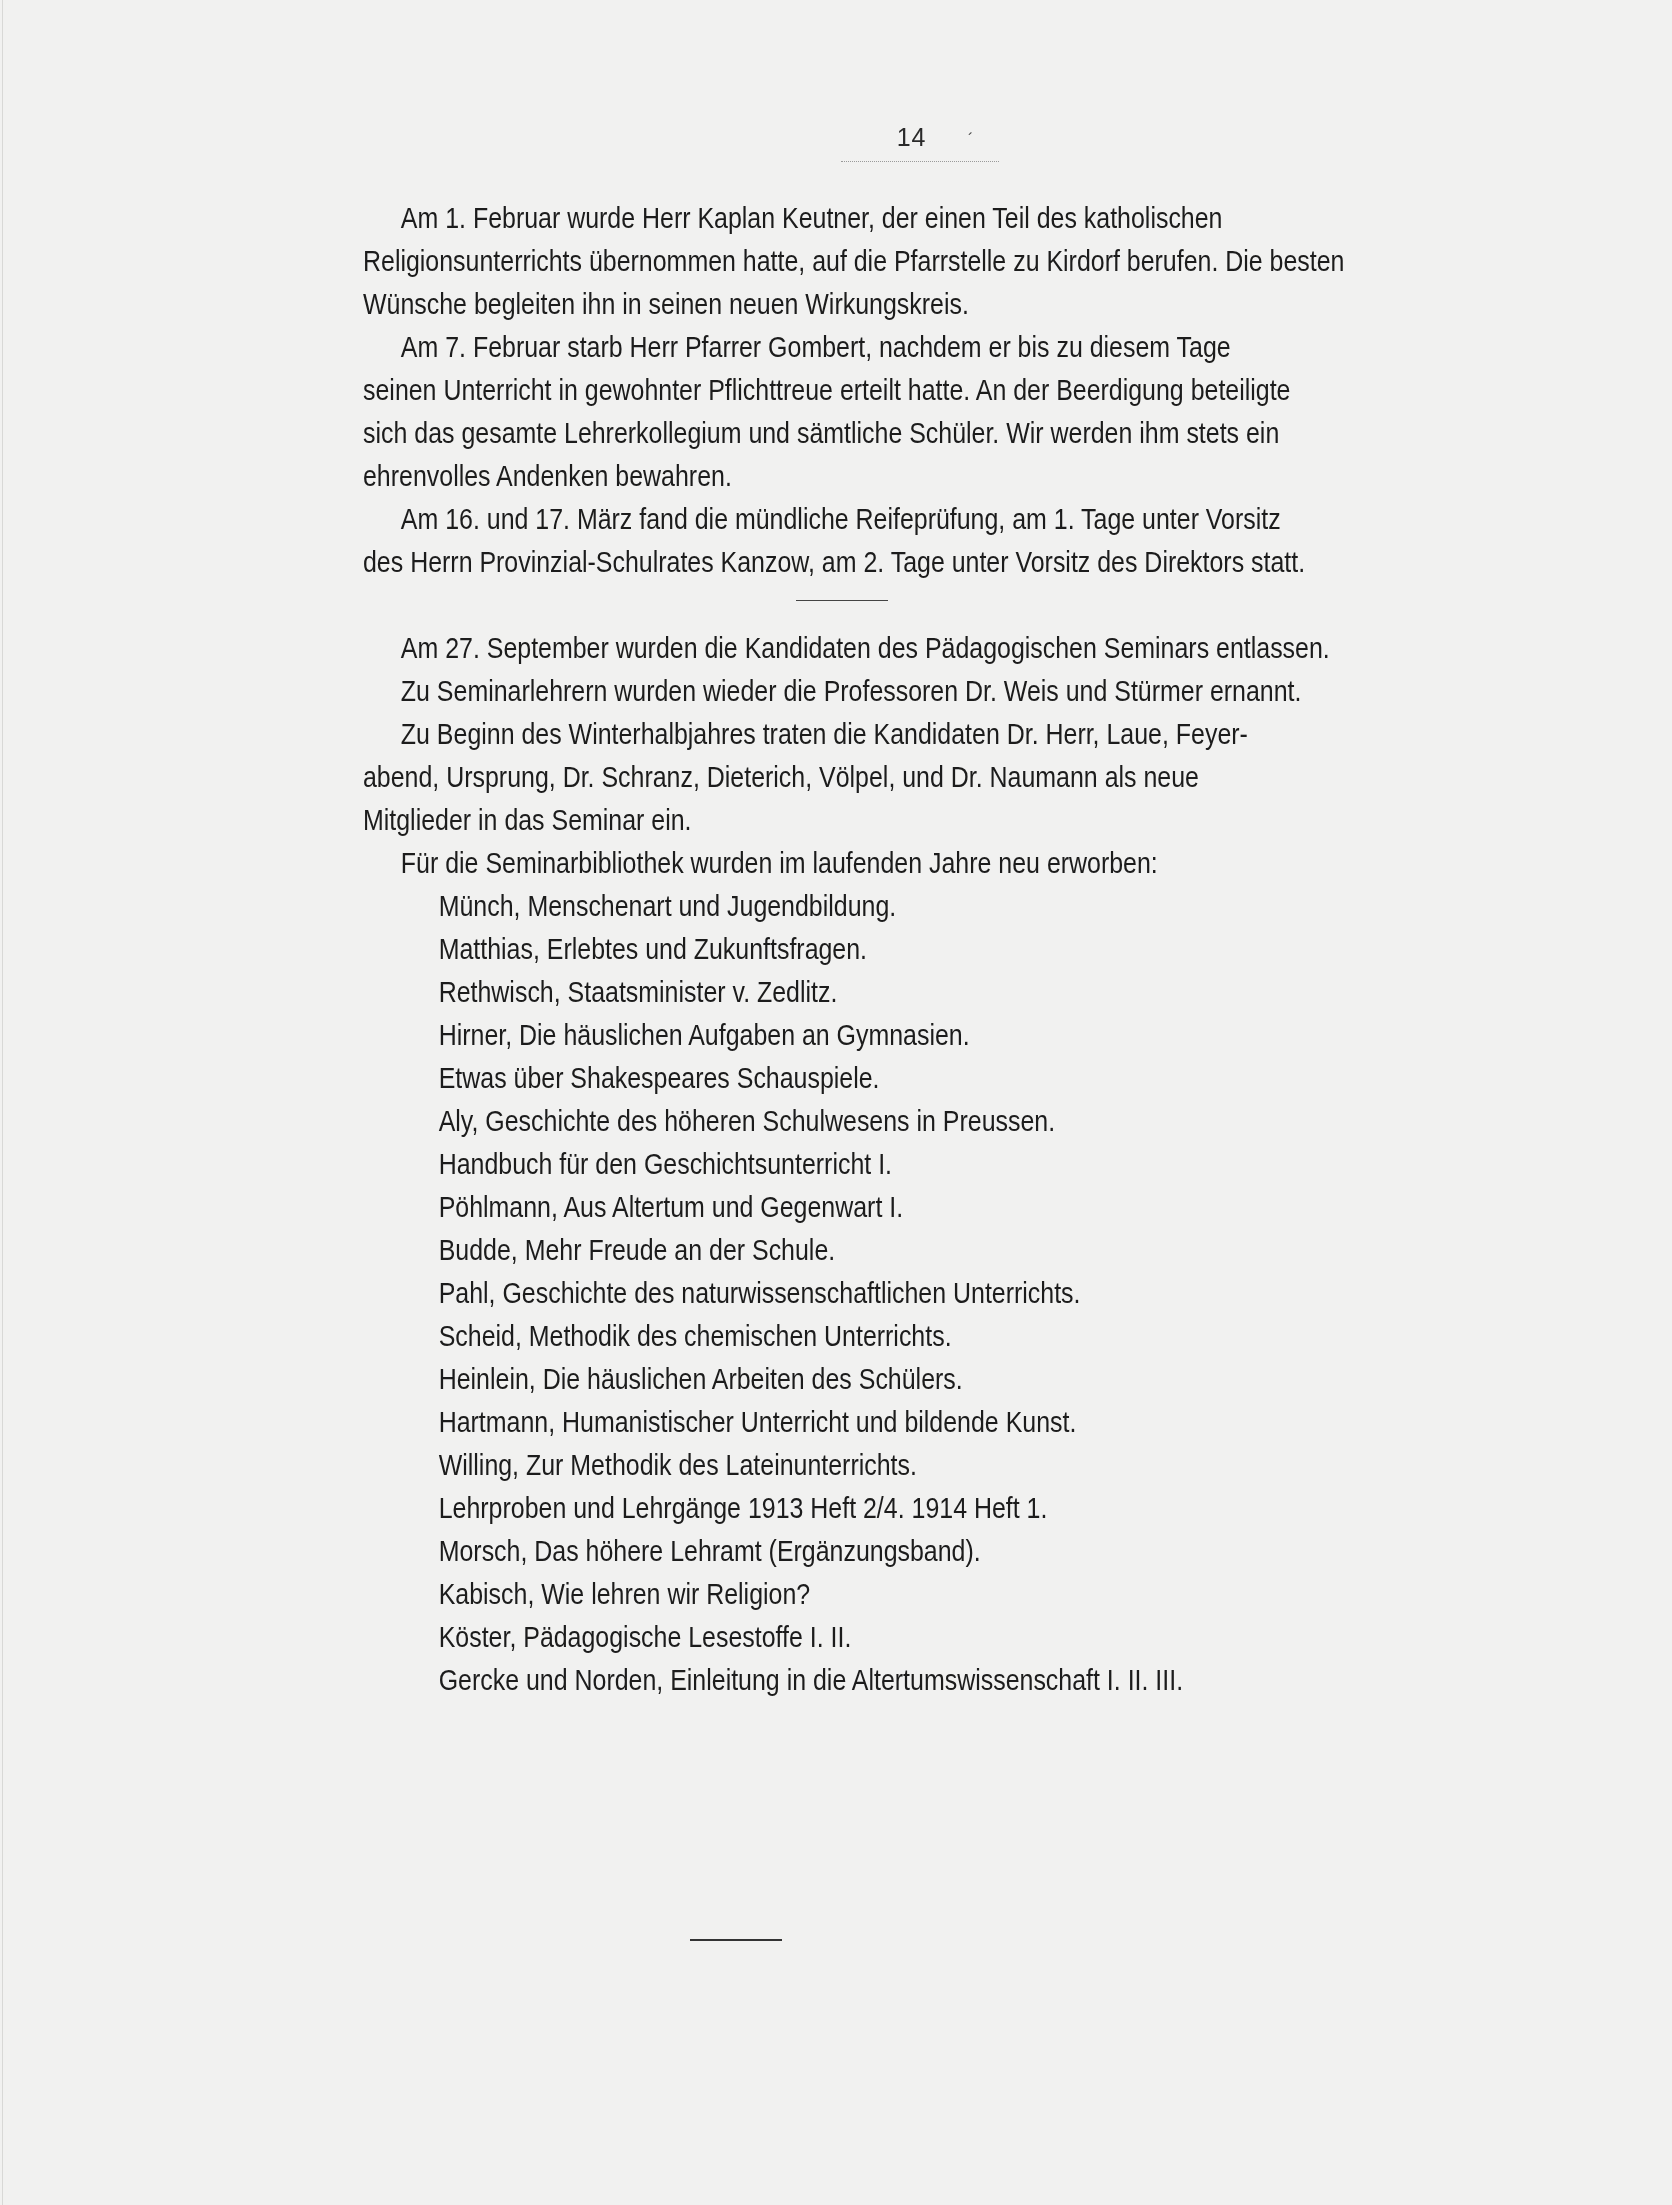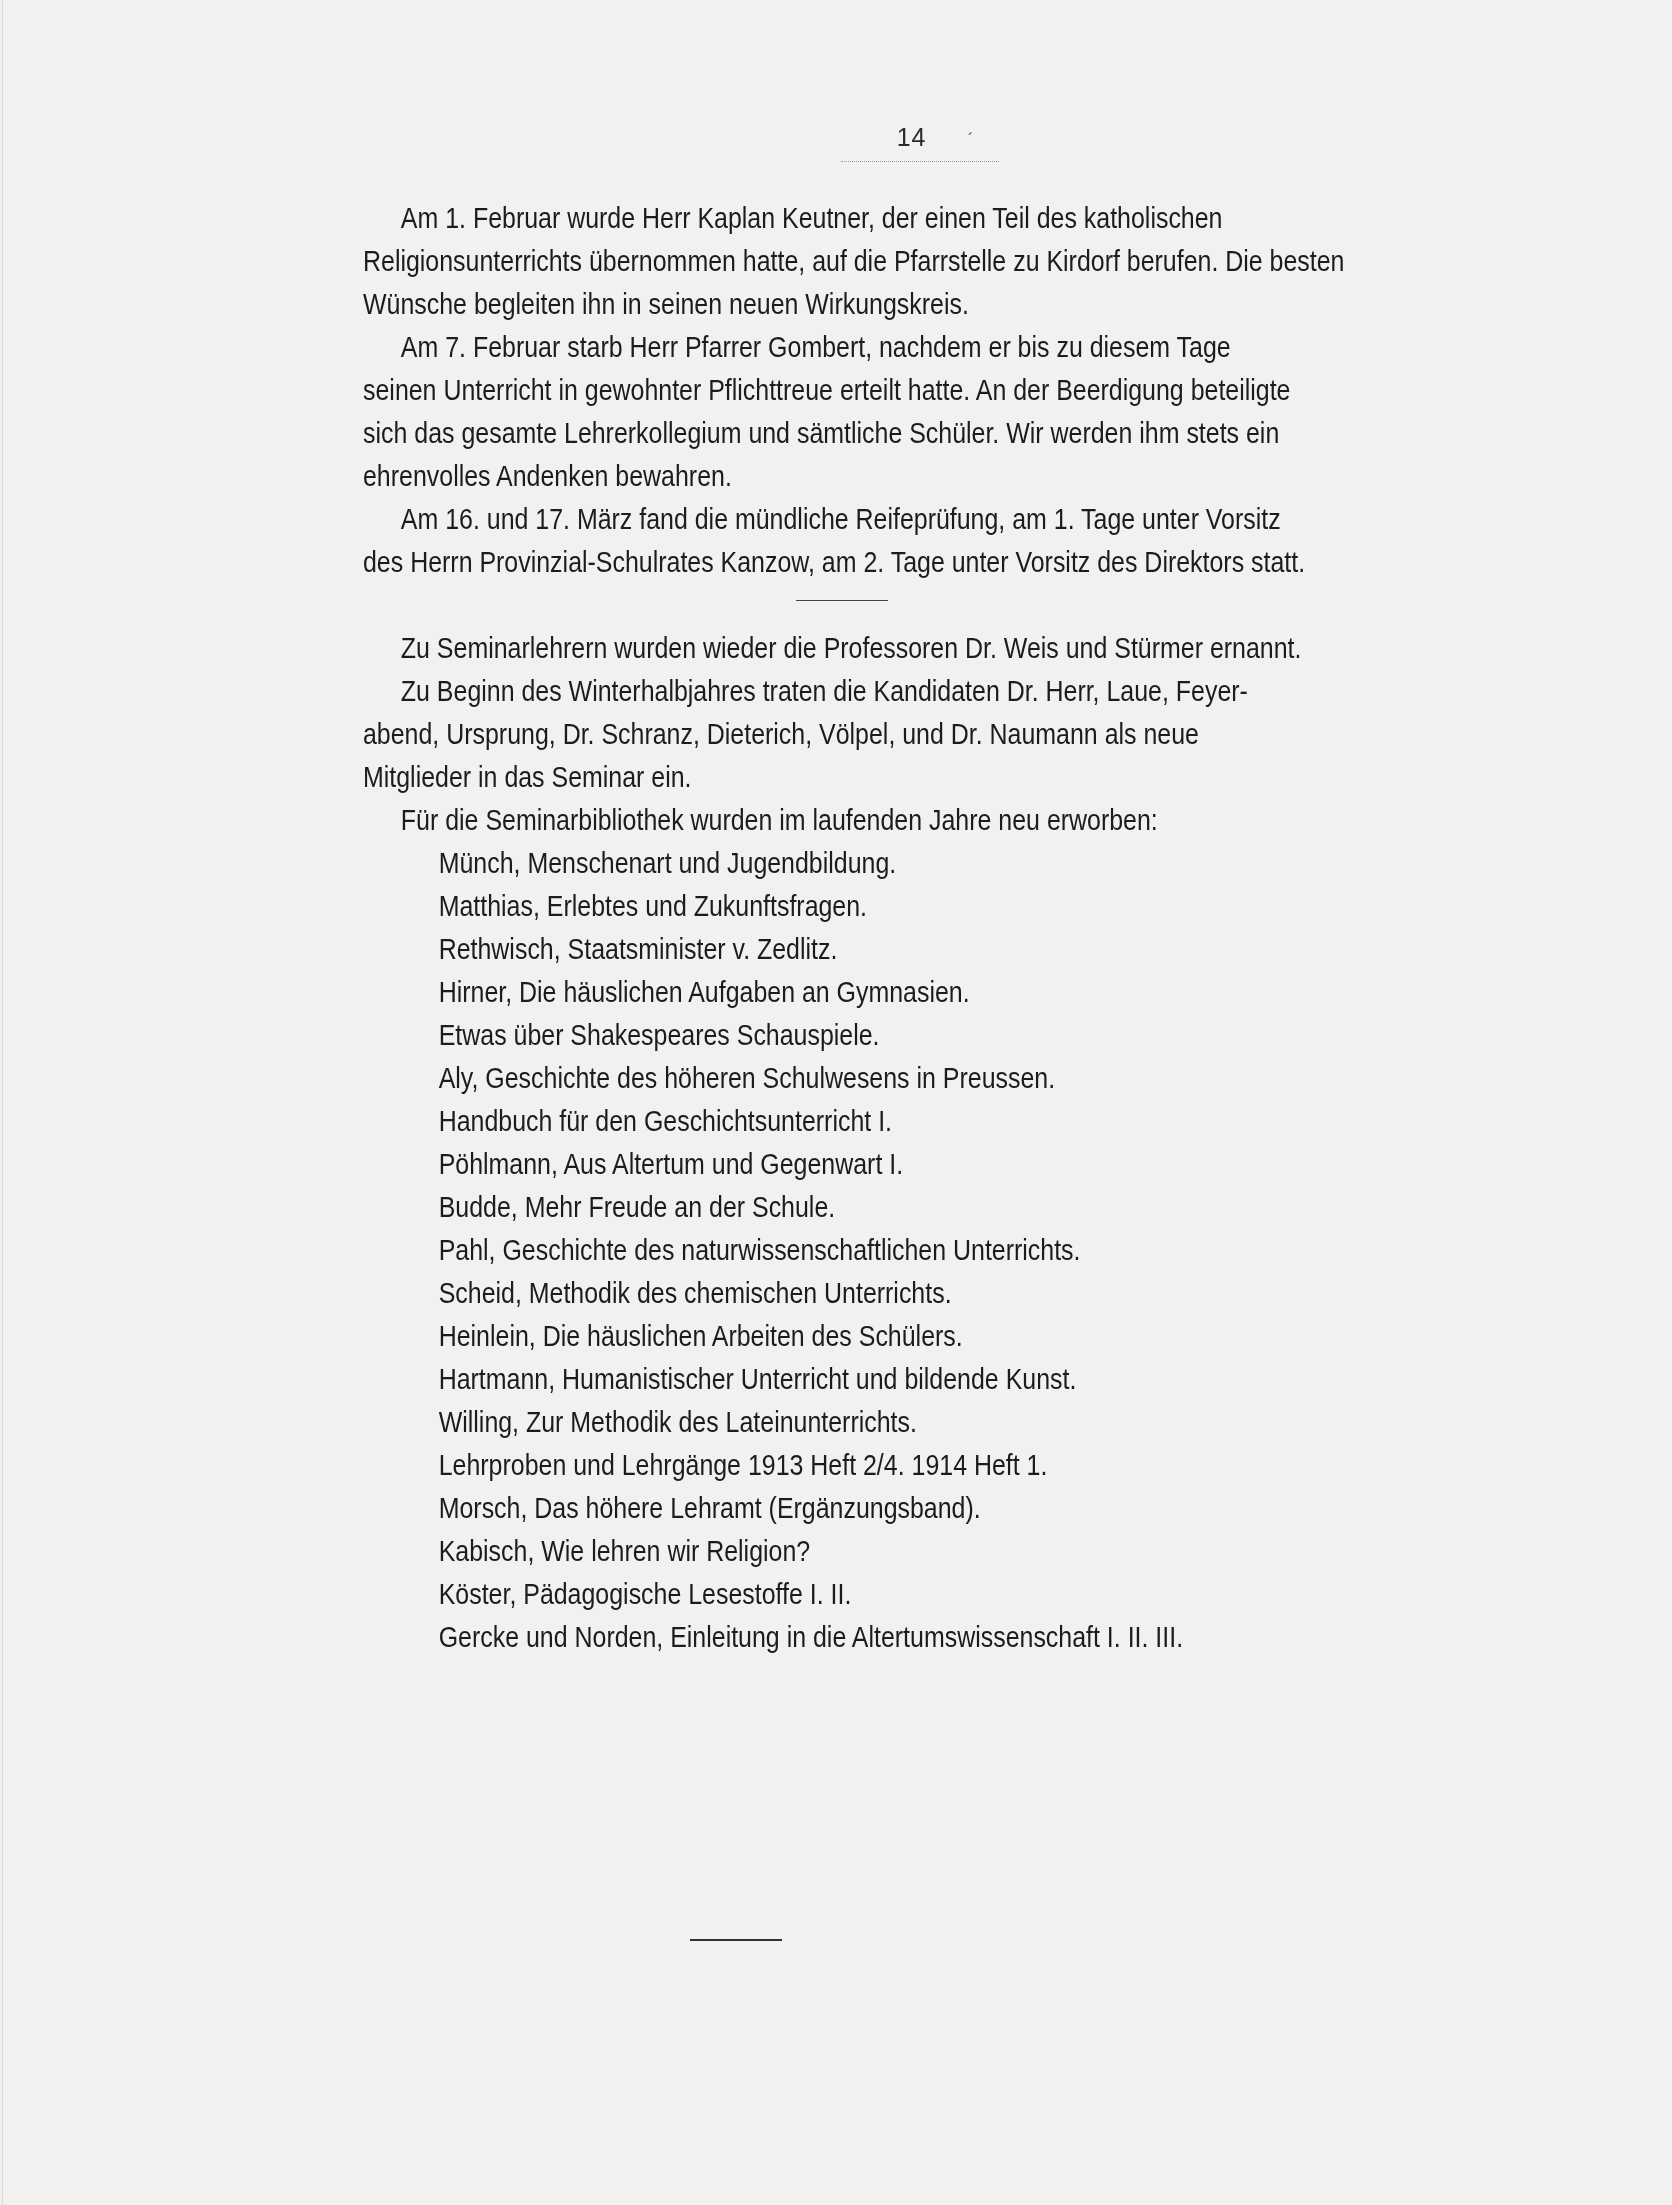--- a/index.html
+++ b/index.html
@@ -76,20 +76,23 @@
   <div>
     <div class="line indent">Am 16. und 17. März fand die mündliche Reifeprüfung, am 1. Tage unter Vorsitz</div>
     <div class="line">des Herrn Provinzial-Schulrates Kanzow, am 2. Tage unter Vorsitz des Direktors statt.</div>
   </div>
 
 
 
   <div class="sep-rule"></div>
 
 
+  <div>
+    <div class="line indent">Am 27. September wurden die Kandidaten des Pädagogischen Seminars entlassen.</div>
+  </div>
 
   <div>
     <div class="line indent">Zu Seminarlehrern wurden wieder die Professoren Dr. Weis und Stürmer ernannt.</div>
   </div>
 
   <div>
     <div class="line indent">Zu Beginn des Winterhalbjahres traten die Kandidaten Dr. Herr, Laue, Feyer-</div>
     <div class="line">abend, Ursprung, Dr. Schranz, Dieterich, Völpel, und Dr. Naumann als neue</div>
     <div class="line">Mitglieder in das Seminar ein.</div>
   </div>

